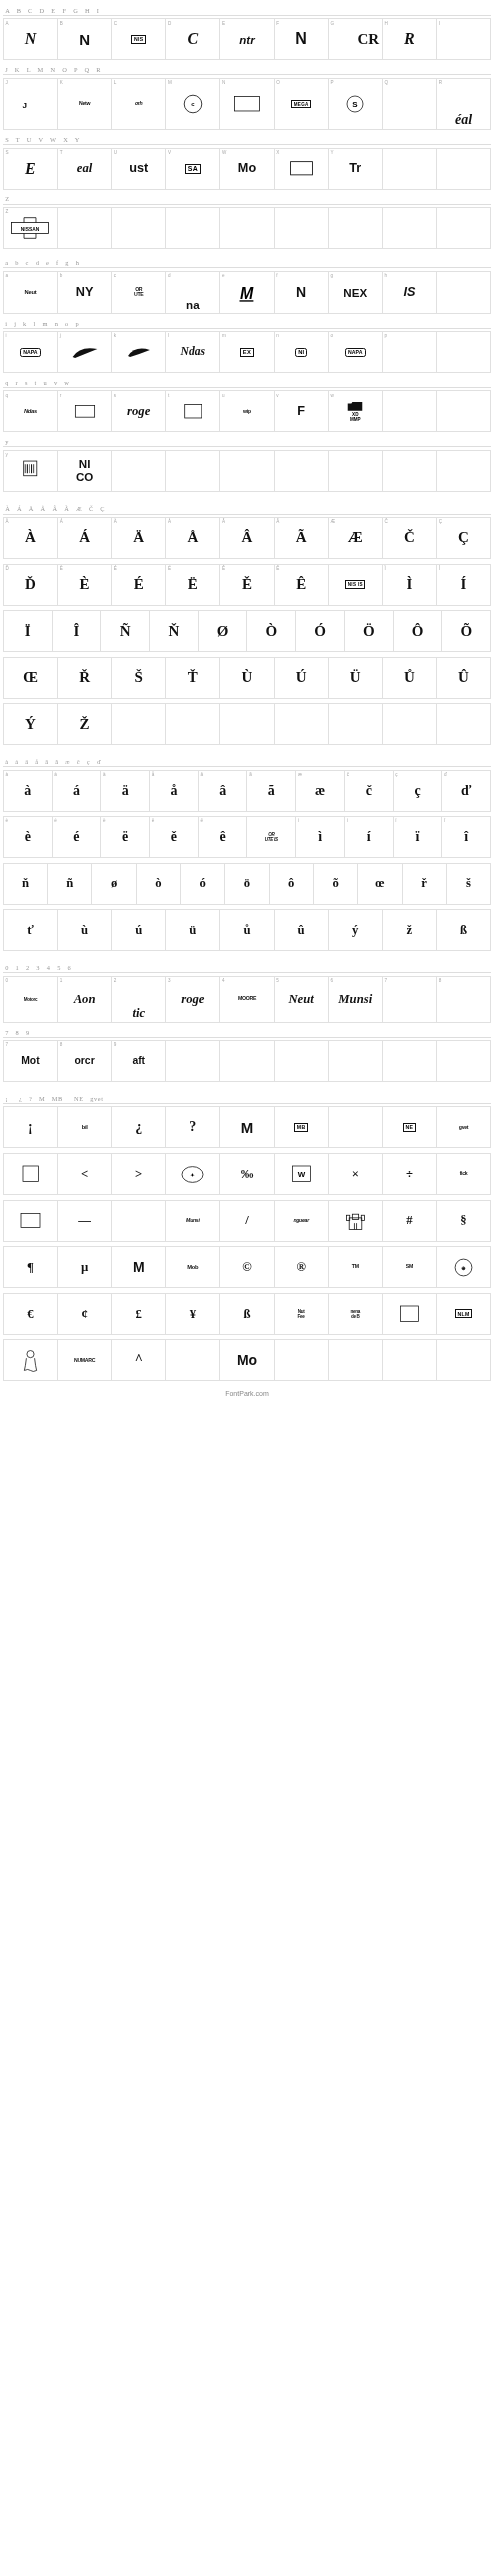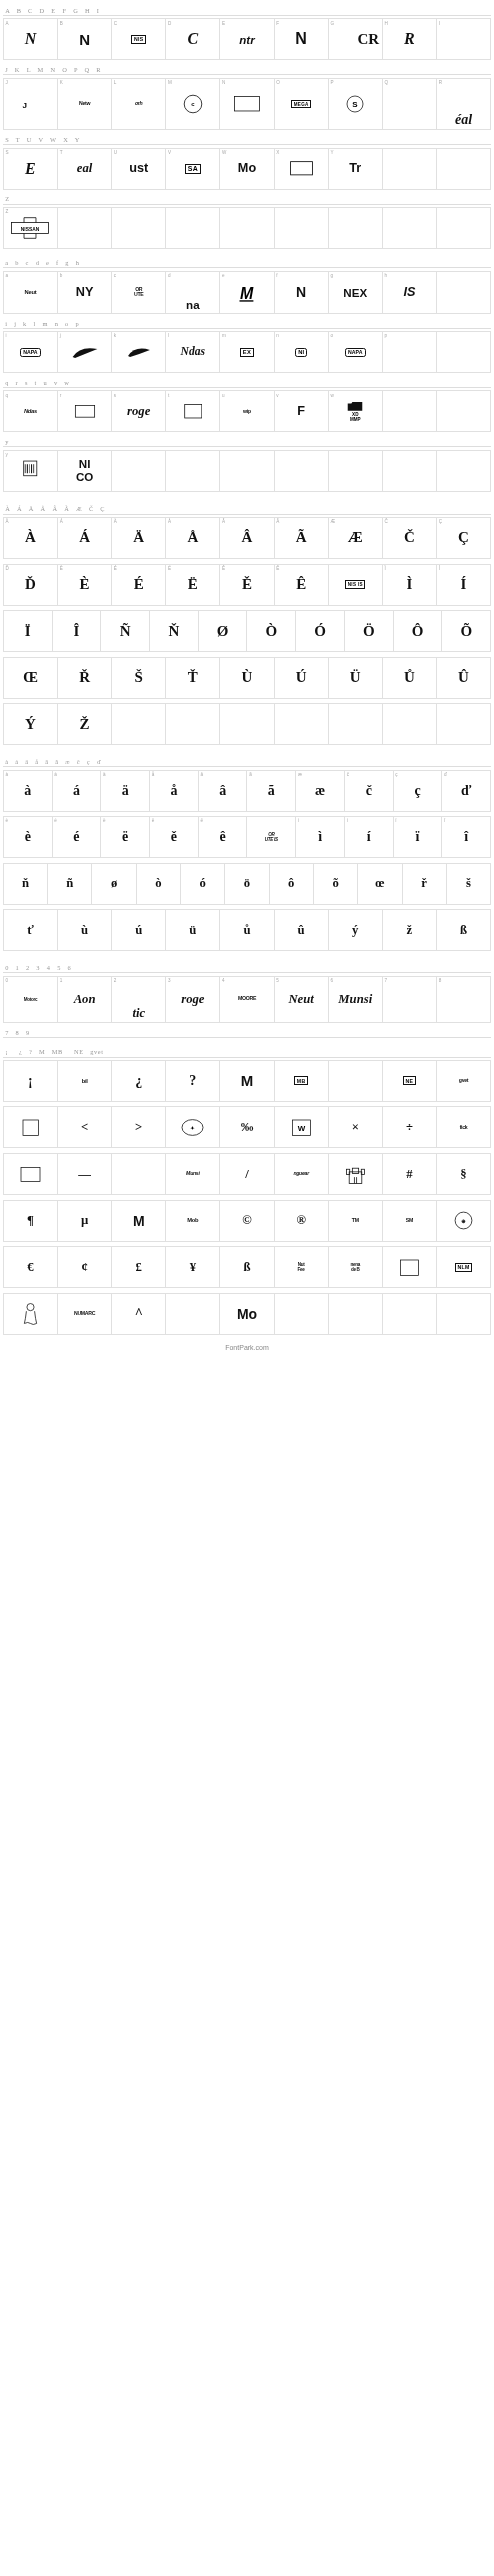--- a/index.html
+++ b/index.html
@@ -794,20 +794,40 @@
     </div>
     <div class="glyph-cell">
       <span class="cell-label">7</span>
     </div>
     <div class="glyph-cell">
       <span class="cell-label">8</span>
     </div>
   </div>
 
   <div class="section-header">7 &nbsp; 8 &nbsp; 9</div>
+  <div class="glyph-grid">
+    <div class="glyph-cell">
+      <span class="cell-label">7</span>
+      <span class="glyph-content" style="font-family:Arial,sans-serif;font-weight:900;font-size:10.4px;">Mot</span>
+    </div>
+    <div class="glyph-cell">
+      <span class="cell-label">8</span>
+      <span class="glyph-content" style="font-family:Arial,sans-serif;font-weight:900;font-size:10.4px;">orcr</span>
+    </div>
+    <div class="glyph-cell">
+      <span class="cell-label">9</span>
+      <span class="glyph-content" style="font-family:Arial,sans-serif;font-weight:900;font-size:10.4px;">aft</span>
+    </div>
+    <div class="glyph-cell"></div>
+    <div class="glyph-cell"></div>
+    <div class="glyph-cell"></div>
+    <div class="glyph-cell"></div>
+    <div class="glyph-cell"></div>
+    <div class="glyph-cell"></div>
+  </div>
 
   <div style="height:7px;"></div>
 
   <div class="section-header">¡ &nbsp; &nbsp; ¿ &nbsp; ? &nbsp; M &nbsp; MB &nbsp; &nbsp; NE &nbsp; gvet</div>
   <div class="glyph-grid">
     <div class="glyph-cell">
       <span class="glyph-content" style="font-size:14px;font-weight:bold;">¡</span>
     </div>
     <div class="glyph-cell">
       <span class="glyph-logo" style="font-size:5.8px;font-family:Arial;font-weight:900;">bil</span>

